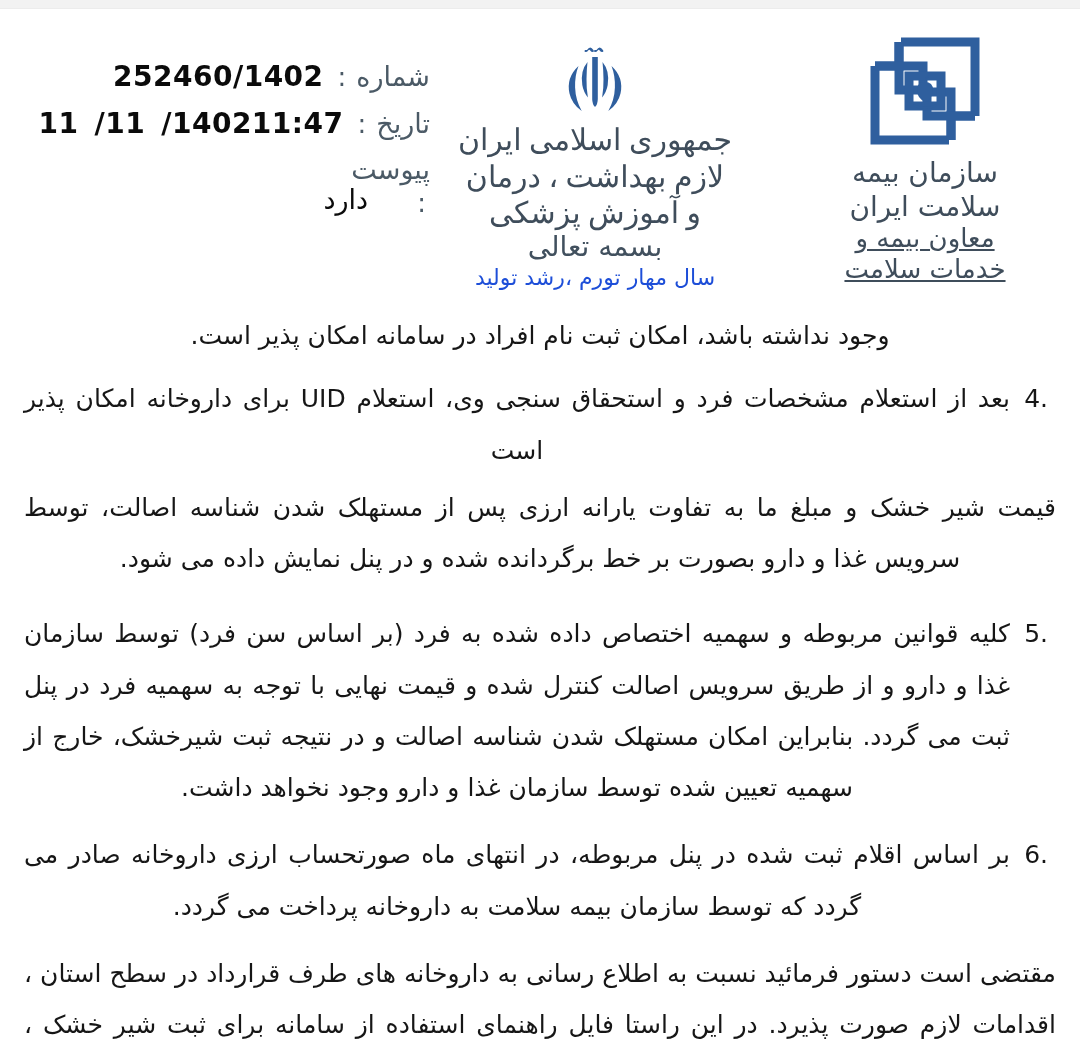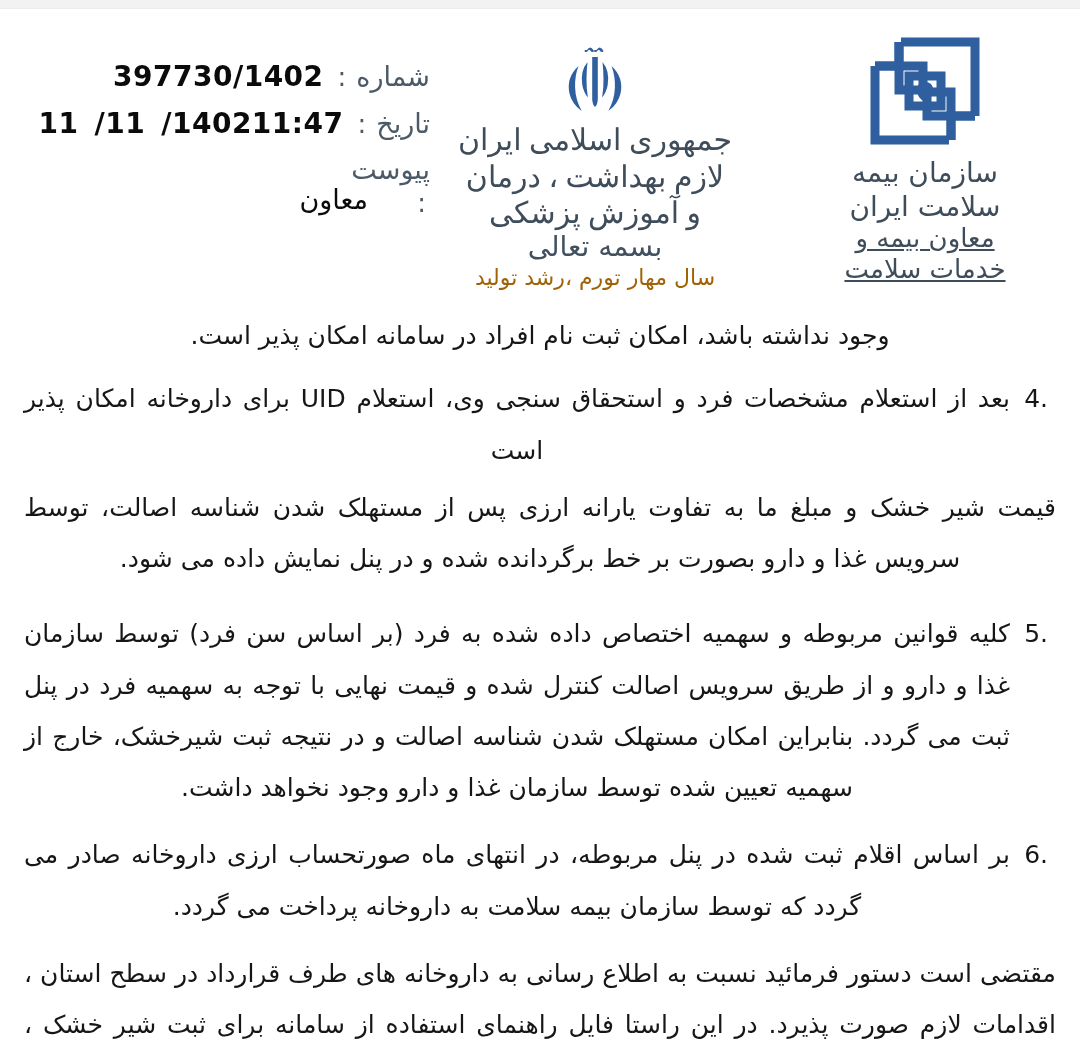--- a/index.html
+++ b/index.html
@@ -125,21 +125,21 @@
     white-space: nowrap;
   }
   .ministry-lines .ln.l1 { letter-spacing: -0.5px; }
   .basmala {
     font-size: 28px;
     color: #41505e;
     margin-top: -2px;
   }
   .slogan {
     font-size: 22px;
-    color: #a16207;
+    color: #1d4ed8;
     margin-top: 2px;
     white-space: nowrap;
   }
 
   
   .org-block {
     position: absolute;
     top: 24px;
     left: 780px;
     width: 290px;
@@ -199,36 +199,36 @@
 <div class="scan-strip"></div>
 
 <div class="letterhead">
 
   <div class="meta-block">
 
     <div class="meta-row">
       <span class="meta-label">شماره</span>
       <span class="meta-colon">:</span>
       <span class="meta-value">
-        <span class="seg">397730</span><span class="seg">/1402</span>
+        <span class="seg">252460</span><span class="seg">/1402</span>
       </span>
     </div>
 
     <div class="meta-row">
       <span class="meta-label">تاریخ</span>
       <span class="meta-colon">:</span>
       <span class="meta-value">
         <span class="seg">11</span><span class="seg">/11</span><span class="seg">/1402</span><span class="seg">11:47</span>
       </span>
     </div>
 
     <div class="attach-row">
       <span class="attach-label">پیوست</span>
       <span class="attach-colon">:</span>
-      <span class="attach-value">معاون</span>
+      <span class="attach-value">دارد</span>
     </div>
 
   </div>
 
   <div class="centre-block">
 
     <svg class="emblem-iran" width="82" height="74" viewBox="0 0 82 74" aria-hidden="true">
       <g fill="#2f5f9e">
 
         <path d="M33 6 q3.2 -5 6.4 0 q1.2 1.9 -0.6 1.9 q-1.6 0 -2.6 -1.5 q-1 -1.5 -2.0 0 q-1 1.5 -2.6 1.5 q-1.8 0 -0.6 -1.9 z"></path>

